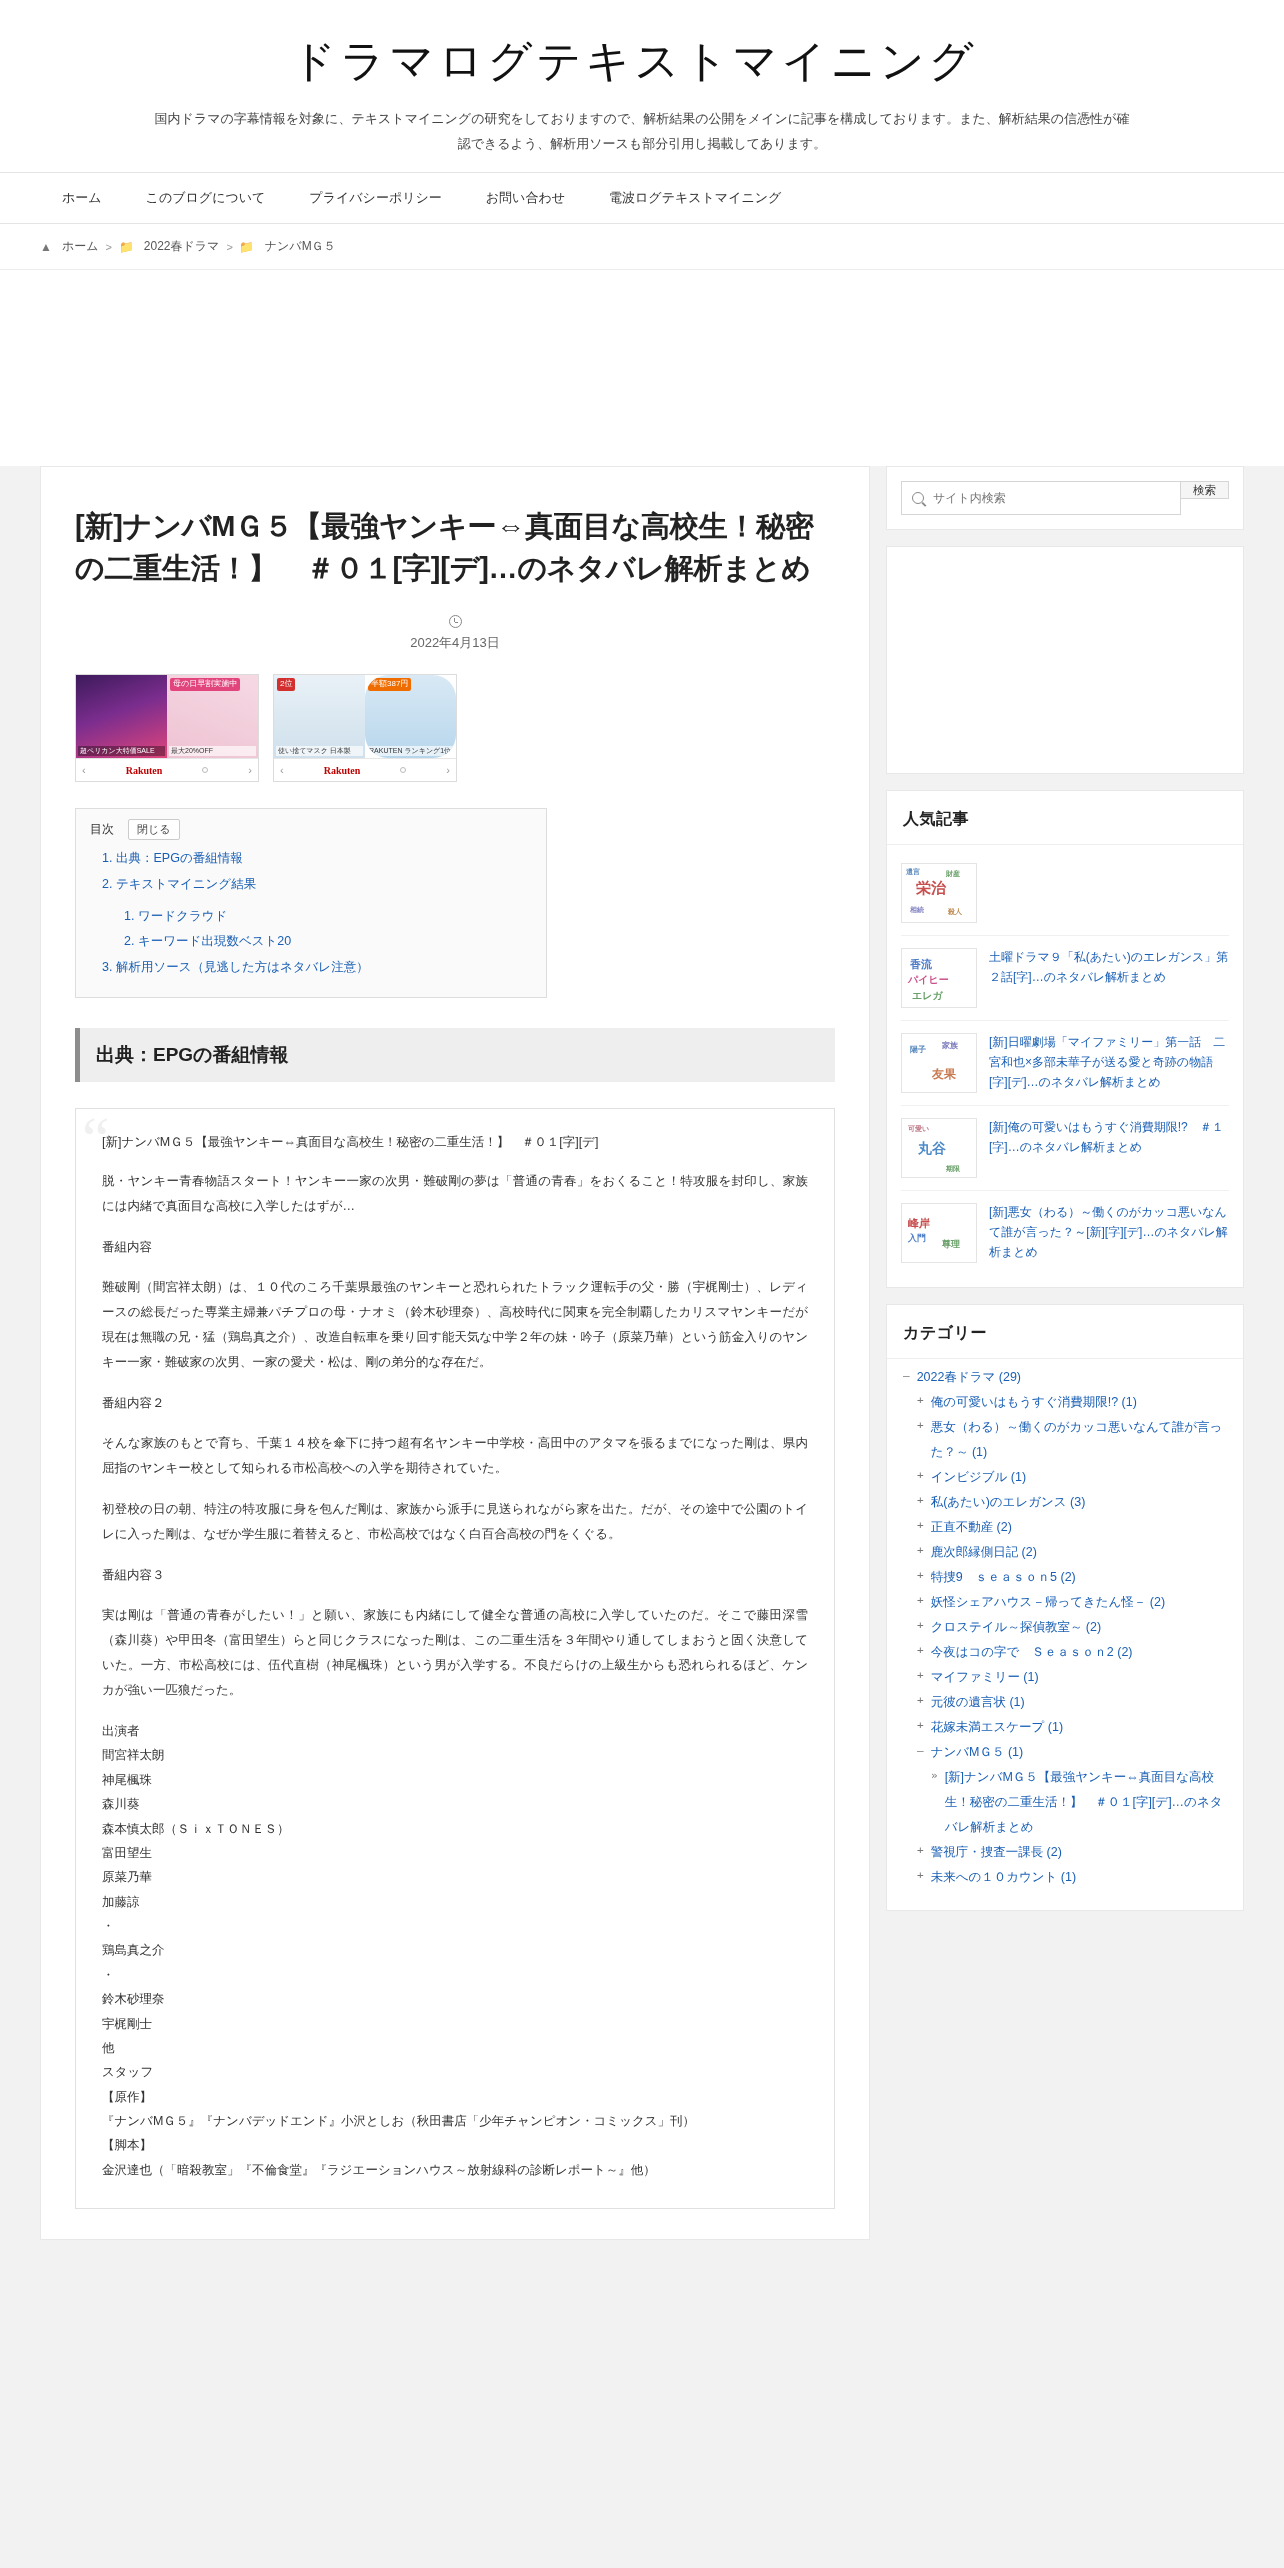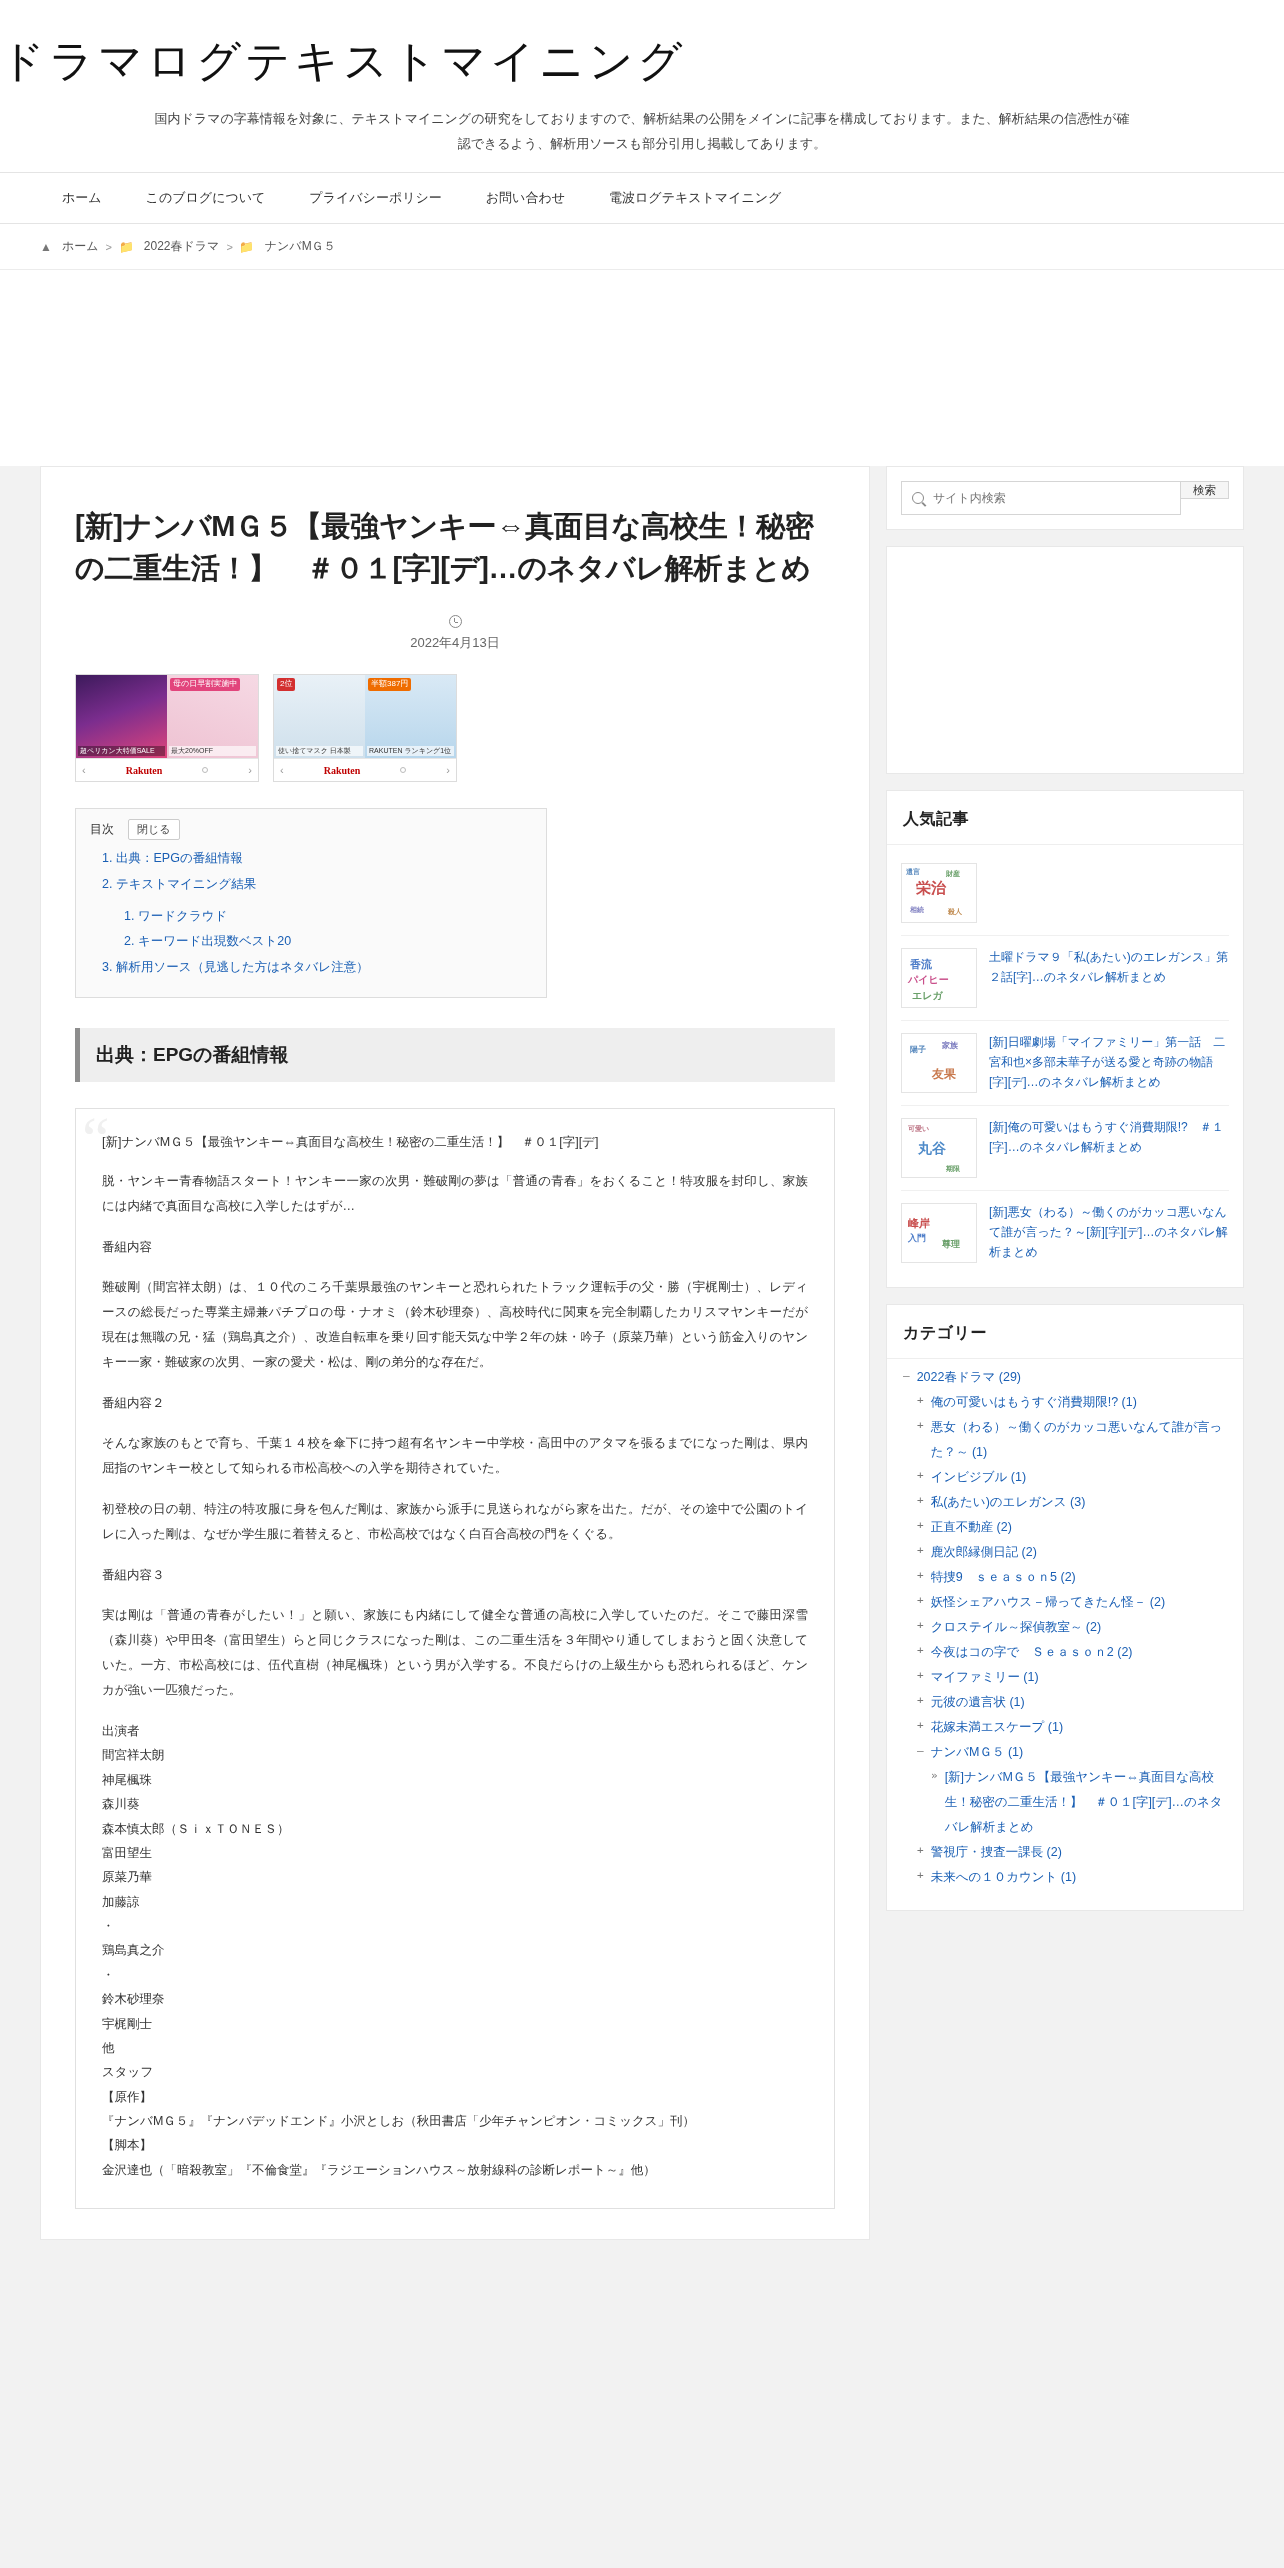--- a/index.html
+++ b/index.html
@@ -8,21 +8,21 @@
     width: 1284px;
     background: #f2f2f2;
     font-family: "Liberation Sans", sans-serif;
     color: #333;
     -webkit-font-smoothing: antialiased;
   }
   .page { width: 1284px; background:#fff; }
 
   
   .site-header { background:#fff; padding: 18px 0 0 0; }
-  .logo-wrap { text-align:left; padding: 14px 15px 6px 0; }
+  .logo-wrap { text-align:center; padding: 14px 15px 6px 0; }
   .logo-text {
     font-family: "DejaVu Sans", sans-serif;
     font-size: 44px;
     letter-spacing: 4px;
     color:#111;
     font-weight: 400;
     white-space: nowrap;
   }
   .site-desc {
     max-width: 1060px;
@@ -115,21 +115,21 @@
   .ad-card {
     width:184px; height:108px; border:1px solid #dcdcdc;
     position:relative; background:#fff; overflow:hidden;
     display:flex; flex-direction:column;
   }
   .ad-imgs { display:flex; height:84px; }
   .ad-cell { flex:1; position:relative; overflow:hidden; }
   .ad-cell.a { background: linear-gradient(160deg,#3c1a5b,#7b2d8e 45%,#e0457b); }
   .ad-cell.b { background: linear-gradient(200deg,#f6d9e4,#eec2d2); }
   .ad-cell.c { background: linear-gradient(180deg,#e9f1f7,#cfe0ec); }
-  .ad-cell.d { background: linear-gradient(180deg,#d9e9f5,#b7d6ec); }
+  .ad-cell.d { background: linear-gradient(180deg,#d9e9f5,#b7d6ec); border-radius: 23px; }
   .ad-badge {
     position:absolute; top:3px; left:3px;
     background:#d32f2f; color:#fff; font-size:8px; padding:1px 3px; border-radius:2px;
     line-height:1.3;
   }
   .ad-badge.pink{ background:#e2457c;}
   .ad-badge.orange{ background:#ef6c00;}
   .ad-cap {
     position:absolute; bottom:2px; left:2px; right:2px;
     font-size:7px; color:#fff; background:rgba(0,0,0,.35); padding:1px 2px;

